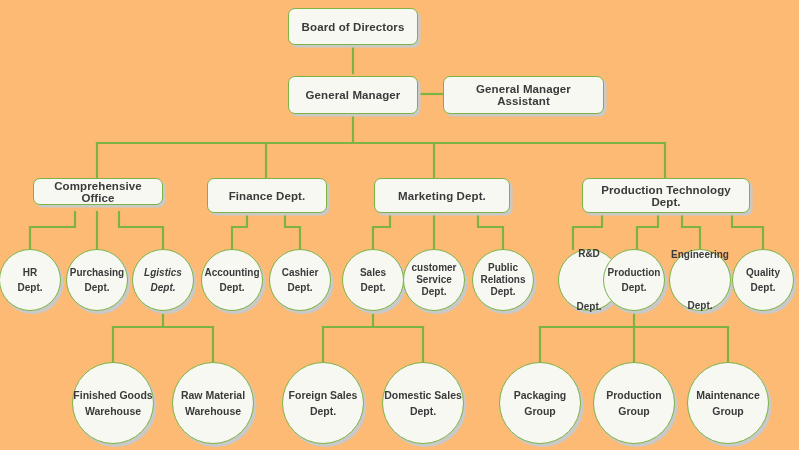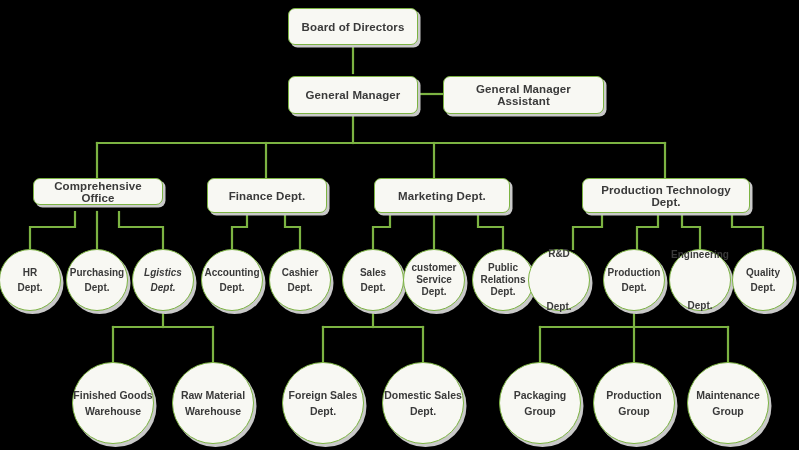--- a/index.html
+++ b/index.html
@@ -10,21 +10,21 @@
     width: 799px;
     height: 450px;
     background: #f2f2f2;
     font-family: "Liberation Sans", sans-serif;
     overflow: hidden;
   }
   #chart-canvas {
     position: relative;
     width: 799px;
     height: 450px;
-    background: #000000;
+    background: #fdba74;
   }
   #connector-layer {
     position: absolute;
     left: 0;
     top: 0;
     width: 799px;
     height: 450px;
     pointer-events: none;
   }
   .node {
@@ -165,21 +165,21 @@
     <span class="node-label-line">customer</span>
     <span class="node-label-line">Service</span>
     <span class="node-label-line">Dept.</span>
   </div>
   <div class="node node-circle small" style="left:472px; top:249px; width:62px; height:62px; line-height:1.22;">
     <span class="node-label-line">Public</span>
     <span class="node-label-line">Relations</span>
     <span class="node-label-line">Dept.</span>
   </div>
 
-  <div class="node node-circle small" style="left:528px; top:249px; width:62px; height:62px;gap:37px;">
+  <div class="node node-circle small" style="left:558px; top:249px; width:62px; height:62px;gap:37px;">
     <span class="node-label-line">R&amp;D</span>
     <span class="node-label-line">Dept.</span>
   </div>
   <div class="node node-circle small" style="left:603px; top:249px; width:62px; height:62px;">
     <span class="node-label-line">Production</span>
     <span class="node-label-line">Dept.</span>
   </div>
   <div class="node node-circle small" style="left:669px; top:249px; width:62px; height:62px;gap:36px;">
     <span class="node-label-line">Engineering</span>
     <span class="node-label-line">Dept.</span>

